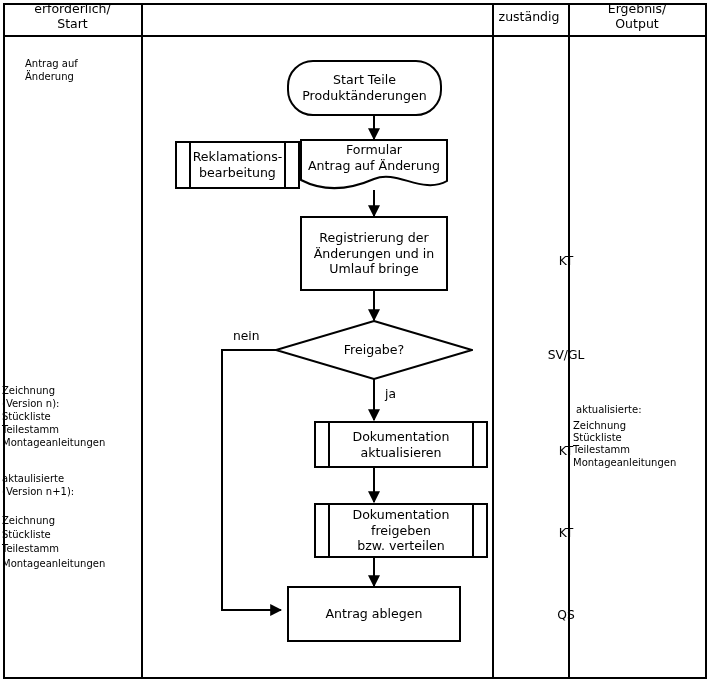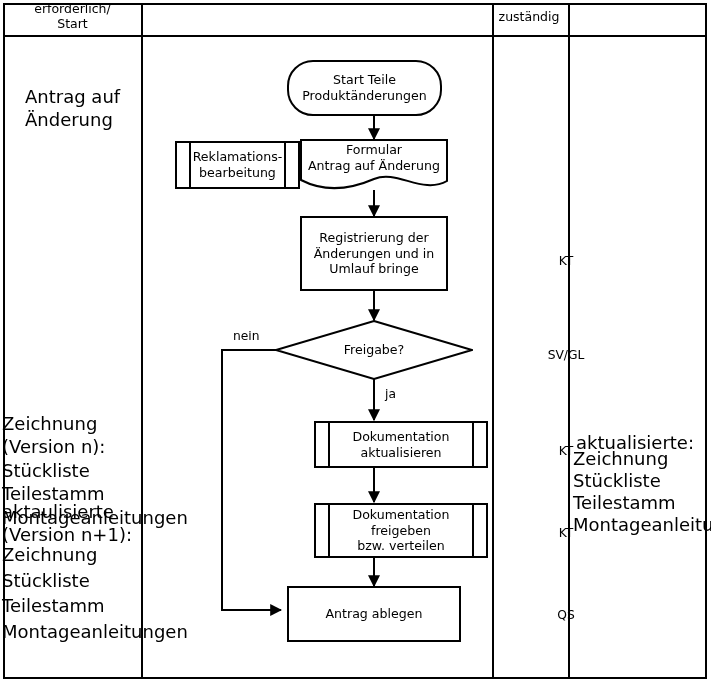--- a/index.html
+++ b/index.html
@@ -60,24 +60,23 @@
   }
   .hdr.bold {
     font-weight: bold;
     font-size: 14px;
     letter-spacing: 0.2px;
   }
 
   
   .coltext {
     position: absolute;
-    font-size: 18px;
+    font-size: 10px;
     line-height: 1.30;
     white-space: pre-line;
-    margin-top: 28px;
   }
   .resp {
     position: absolute;
     width: 74px;
     text-align: center;
     font-size: 12.3px;
     padding-left: 36px;
   }
 
   
@@ -166,20 +165,22 @@
   <div class="frame">
     <div class="hline-header"></div>
     <div class="vline" style="left:136px;"></div>
     <div class="vline" style="left:487px;"></div>
     <div class="vline" style="left:563px;"></div>
   </div>
 
   <div class="hdr" style="left:3px; width:139px;">erforderlich/
 Start</div>
   <div class="hdr" style="left:491px; width:76px;">zuständig</div>
+  <div class="hdr" style="left:567px; width:140px;">Ergebnis/
+Output</div>
 
   <div class="coltext" style="left:25px; top:57px;">Antrag auf
 Änderung</div>
   <div class="coltext" style="left:2px; top:384px;">Zeichnung
 (Version n):
 Stückliste
 Teilestamm
 Montageanleitungen</div>
   <div class="coltext" style="left:2px; top:472px;">aktaulisierte
  (Version n+1):</div>

